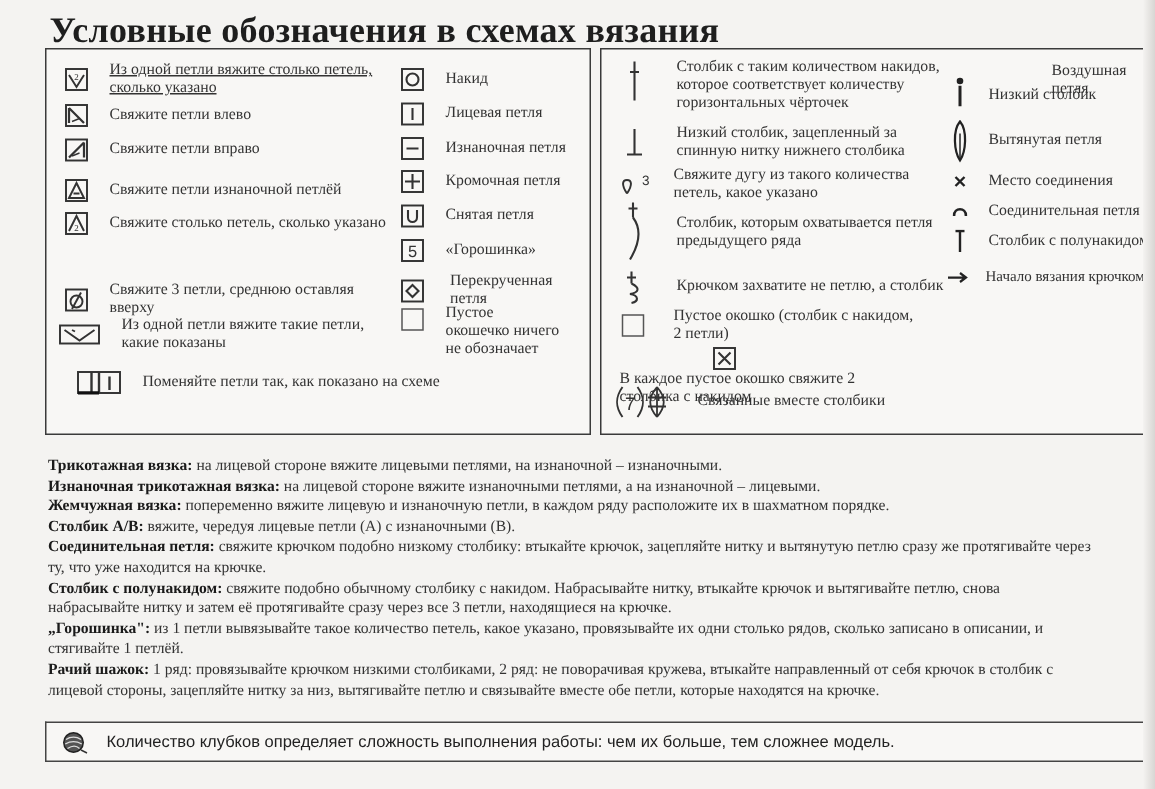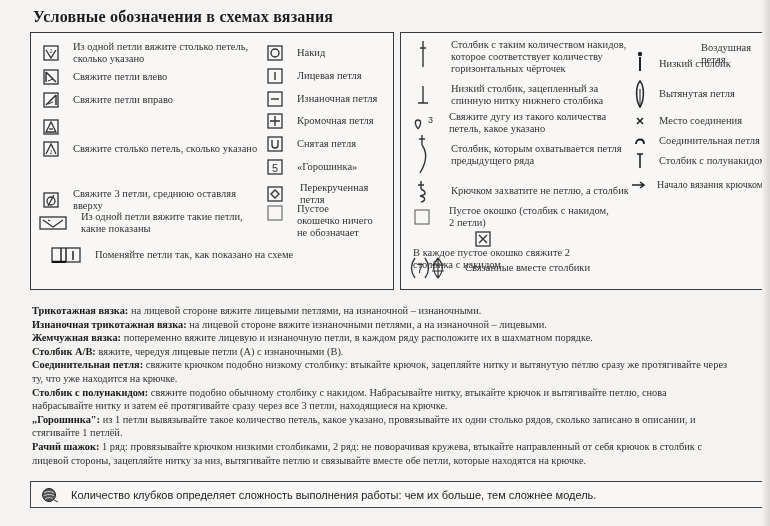--- a/index.html
+++ b/index.html
@@ -3,21 +3,21 @@
 <meta charset="utf-8">
 <style>
   html, body { margin:0; padding:0; }
   body {
     width:770px; height:526px; overflow:hidden; position:relative;
     background:#f4f3f1; color:#2a2a2a;
     font-family:"Liberation Serif","DejaVu Serif",serif;
   }
   .title {
     position:absolute; left:33px; top:8px;
-    font-family:"Liberation Serif",serif; font-weight:bold; font-size:16px;
+    font-family:"Liberation Serif",serif; font-weight:bold; font-size:24px;
     color:#1e1e1e; letter-spacing:0.2px;
   }
   .box { position:absolute; border:1.5px solid #3a3a3a; background:#f8f7f5; }
   #box-left { left:30px; top:32px; width:362px; height:256px; }
   #box-right { left:400px; top:32px; width:370px; height:256px; border-right:none; }
   .row { position:absolute; display:flex; align-items:center; font-size:10.5px; line-height:12px; color:#333; }
   .ico { flex:none; display:flex; align-items:center; justify-content:center; margin-right:14px; }
   .ico svg { display:block; }
   .lbl { white-space:pre-line; }
   .text-block {
@@ -35,21 +35,21 @@
   .note .ico { margin-left:10px; margin-right:12px; }
   .edge { position:absolute; right:0; top:0; width:8px; height:526px; background:linear-gradient(to right,#f4f3f1,#d8d6d3); }
 </style>
 </head>
 <body>
 
 <div class="title">Условные обозначения в схемах вязания</div>
 
 <div class="box" id="box-left">
 
-  <div class="row" style="left:12px;top:8px;">
+  <div class="row" style="left:12px;top:8px;text-decoration:underline;">
     <span class="ico">
         <svg width="16" height="16">
           <rect x="1" y="1" width="14" height="14" fill="none" stroke="#333" stroke-width="1.3"></rect>
           <path d="M3 5 L8 13 L13 5" fill="none" stroke="#333" stroke-width="1.3"></path>
           <text x="8" y="8" font-size="6" text-anchor="middle" fill="#333">2</text>
         </svg>
       </span>
     <span class="lbl">Из одной петли вяжите столько петель,
 сколько указано</span>
   </div>
@@ -74,20 +74,21 @@
     <span class="lbl">Свяжите петли вправо</span>
   </div>
   <div class="row" style="left:12px;top:86px;">
     <span class="ico">
         <svg width="16" height="16">
           <rect x="1" y="1" width="14" height="14" fill="none" stroke="#333" stroke-width="1.3"></rect>
           <path d="M3 13 L8 3 L13 13 Z" fill="none" stroke="#333" stroke-width="1.3"></path>
           <path d="M6 10 L10 10" stroke="#333" stroke-width="1.3"></path>
         </svg>
       </span>
+    <span class="lbl">Свяжите петли изнаночной петлёй</span>
   </div>
   <div class="row" style="left:12px;top:108px;">
     <span class="ico">
         <svg width="16" height="16">
           <rect x="1" y="1" width="14" height="14" fill="none" stroke="#333" stroke-width="1.3"></rect>
           <path d="M3 13 L8 3 L13 13" fill="none" stroke="#333" stroke-width="1.3"></path>
           <text x="8" y="13" font-size="6" text-anchor="middle" fill="#333">2</text>
         </svg>
       </span>
     <span class="lbl">Свяжите столько петель, сколько указано</span>

